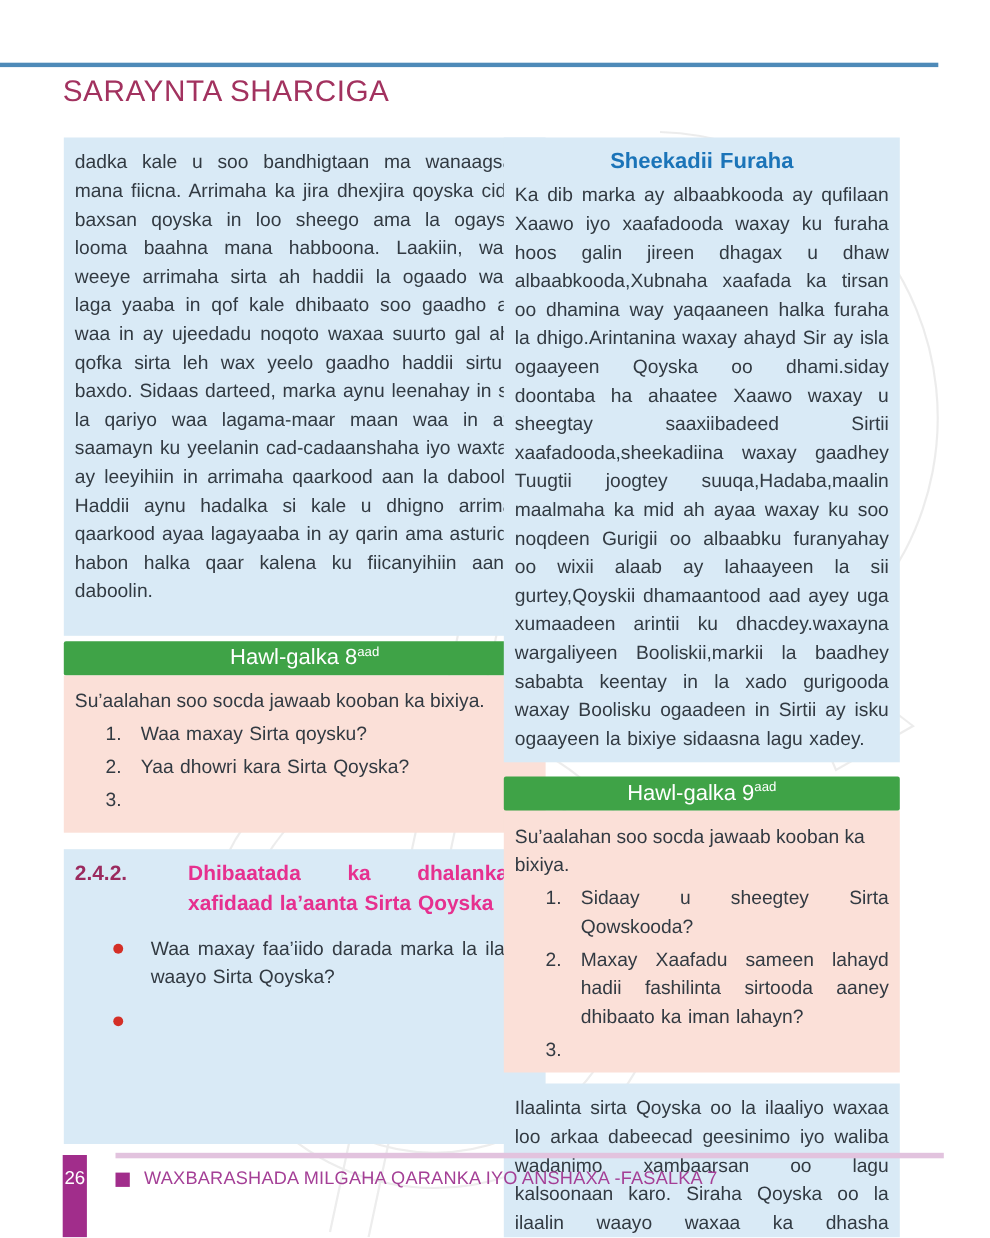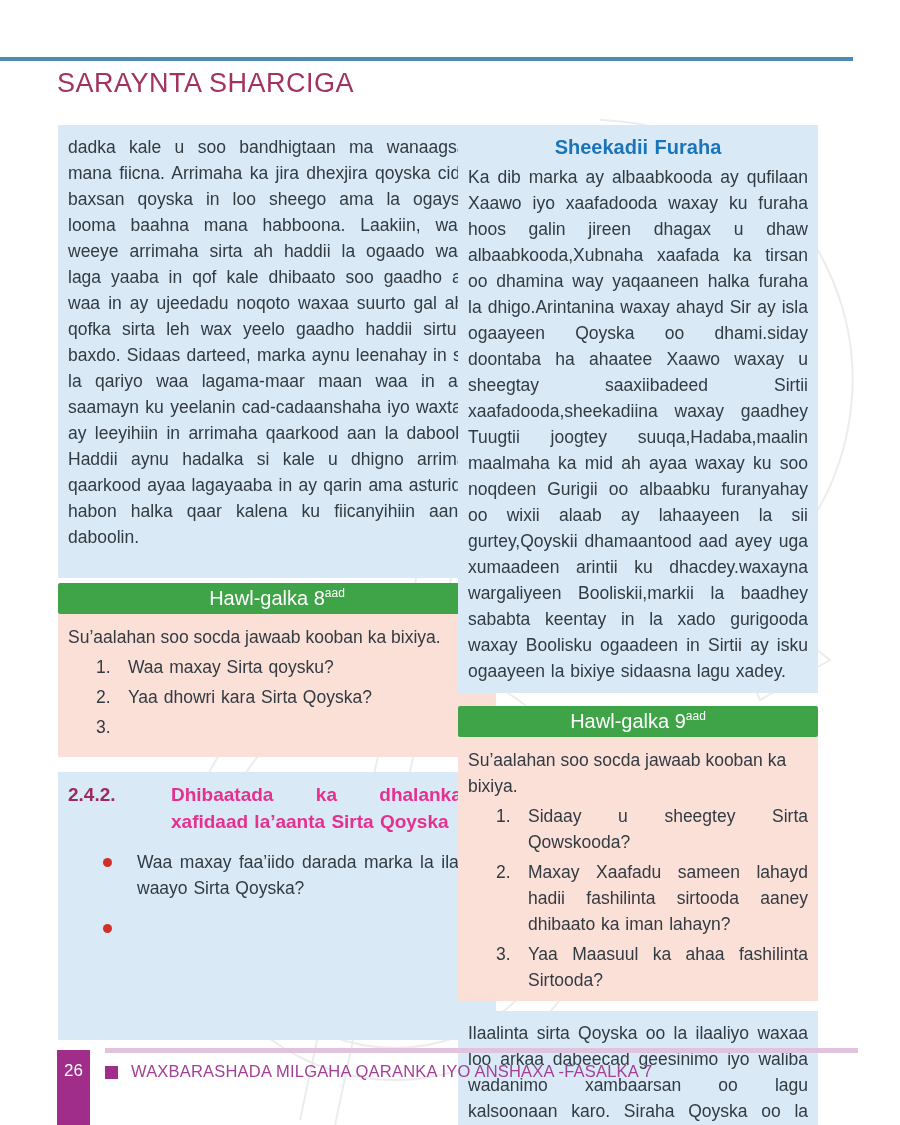--- a/index.html
+++ b/index.html
@@ -64,21 +64,21 @@
     flex:0 0 9px; width:9px; height:9px; border-radius:50%;
     background:#d42f26; margin:9px 0 0 35px;
   }
   .b-text { flex:1; margin-left:25px; text-align:justify; word-spacing:1px; }
 
   .footer-rule {
     position:absolute; left:105px; top:1048px; width:753px; height:5px;
     background:#e2c3de;
   }
   .page-num-box {
-    position:absolute; left:57px; top:1050px; width:33px; height:75px;
+    position:absolute; left:57px; top:1050px; width:22px; height:75px;
     background:#a12d8b; color:#ffffff; font-size:17px;
     text-align:center; padding-top:11px;
   }
   .footer-bullet {
     position:absolute; left:105px; top:1066px; width:13px; height:13px;
     background:#a12d8b;
   }
   .footer-text {
     position:absolute; left:131px; top:1062px;
     color:#a43f96; font-size:16.5px; letter-spacing:0.2px;
@@ -163,21 +163,20 @@
       <div class="q-row">
         <span class="q-num">1.</span>
         <span class="q-text">Sidaay u sheegtey Sirta Qowskooda?</span>
       </div>
       <div class="q-row">
         <span class="q-num">2.</span>
         <span class="q-text">Maxay Xaafadu sameen lahayd hadii fashilinta sirtooda aaney dhibaato ka iman lahayn?</span>
       </div>
       <div class="q-row">
         <span class="q-num">3.</span>
-        <span class="q-text">Yaa Maasuul ka ahaa fashilinta Sirtooda?</span>
       </div>
     </div>
 
     <div class="bluebox closing-box">Ilaalinta sirta Qoyska oo la ilaaliyo waxaa loo arkaa dabeecad geesinimo iyo waliba wadanimo xambaarsan oo lagu kalsoonaan karo. Siraha Qoyska oo la ilaalin waayo waxaa ka dhasha dhibaatooyin badan  oo halis noqon karaa. Waxaa ka mid ah in dadku isku-dhaco, bulshada</div>
 
   </div>
 
   <div class="footer-rule"></div>
   <div class="page-num-box">26</div>
   <div class="footer-bullet"></div>

